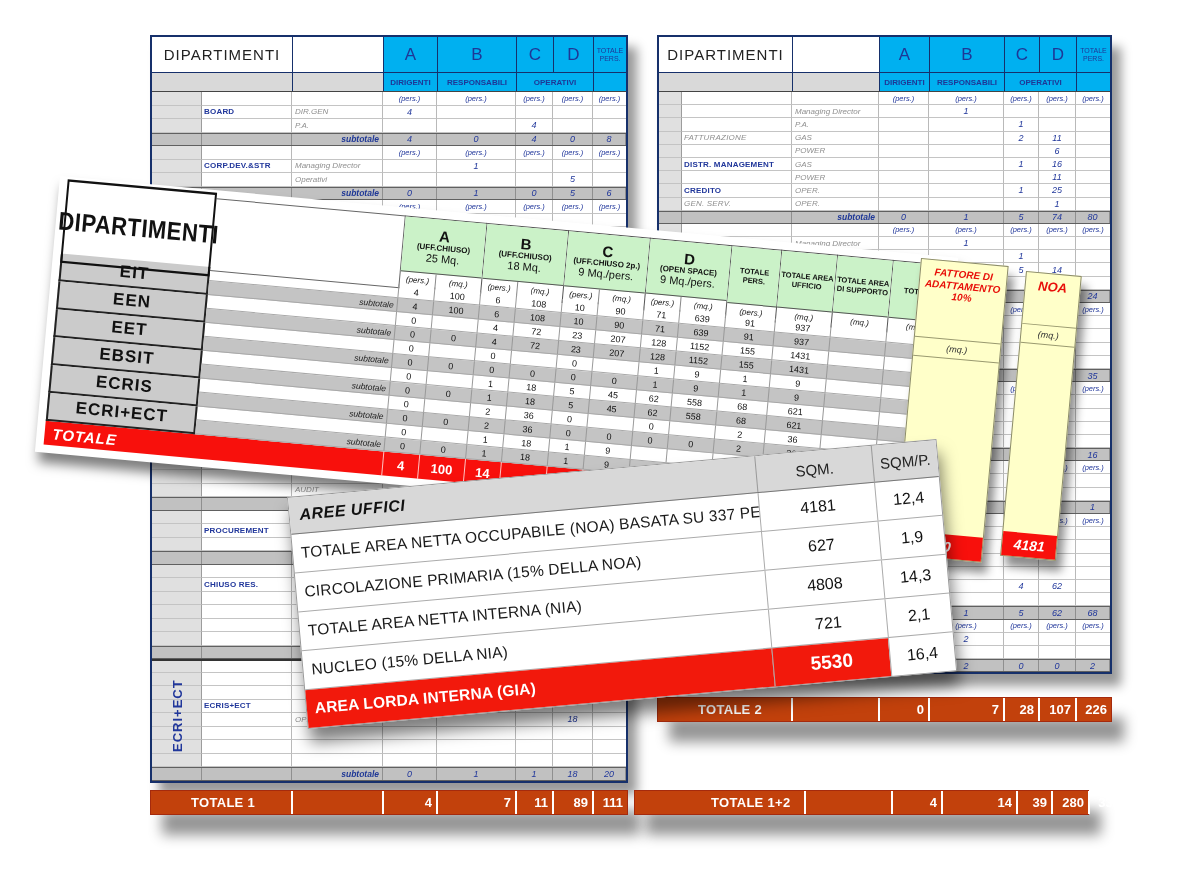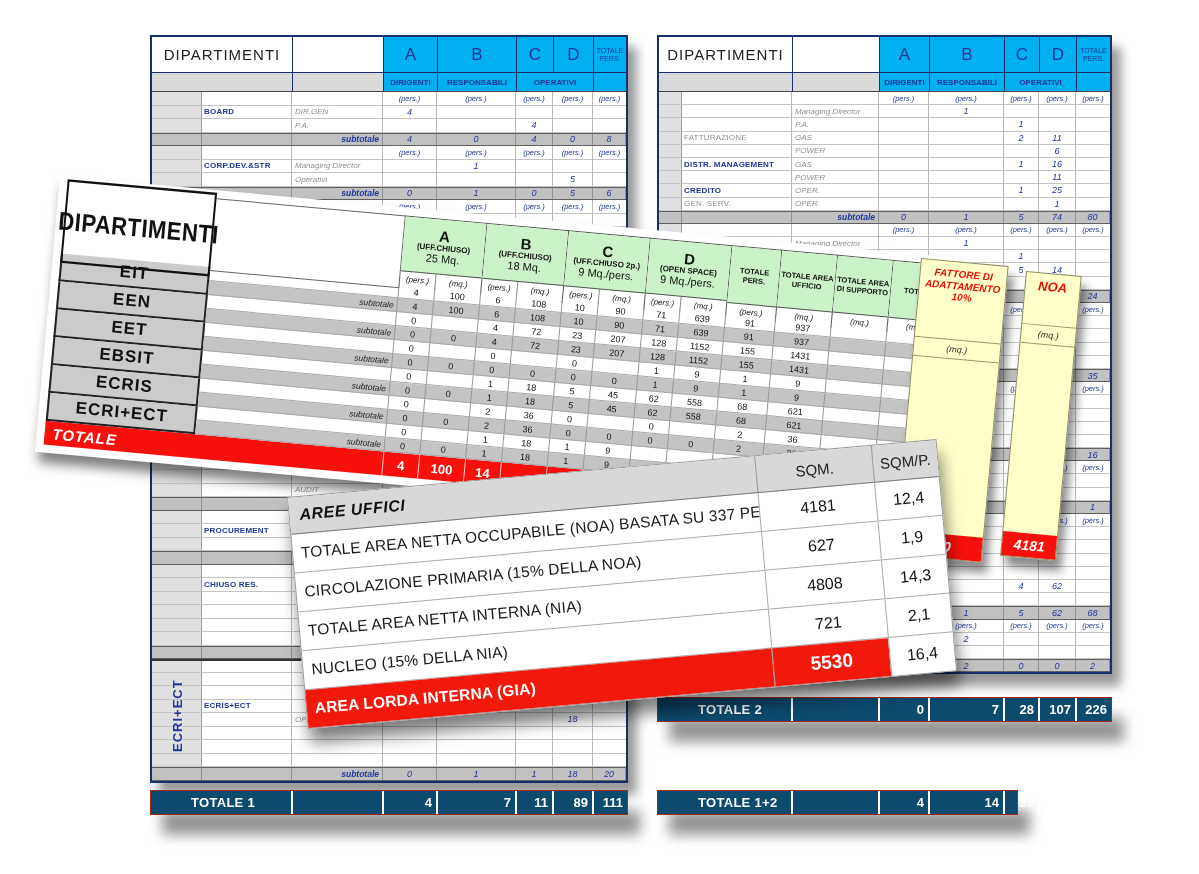--- a/index.html
+++ b/index.html
@@ -26,37 +26,37 @@
   .sc:first-child{border-left:none;}
   .grayc{background:#D9D9D9;}
   .r{display:grid;box-sizing:border-box;}
   .lt .r{grid-template-columns:50px 90px 91px 54px 79px 37px 40px 33px;height:13.5px;}
   .rt .r{grid-template-columns:23px 110px 87px 50px 75px 35px 37px 34px;height:13.2px;}
   .c{box-sizing:border-box;border-right:1px solid #B9B9B9;border-bottom:1px solid #C4C4C4;overflow:hidden;
      display:flex;align-items:center;background:transparent;}
   .c:last-child{border-right:none;}
   .c0{background:#E0E0E0;border-right:1px solid #9C9C9C;}
   .dept{color:#21379B;font-size:8px;font-weight:700;padding-left:2px;letter-spacing:.2px;white-space:nowrap;}
-  .dept.gray{color:#8F8F8F;font-weight:400;}
+  .dept.gray{color:#8F8F8F;font-weight:400;font-style:italic;}
   .role{color:#8F8F8F;font-size:8px;font-style:italic;padding-left:3px;white-space:nowrap;}
   .num{color:#21379B;font-size:9px;font-style:italic;justify-content:center;}
   .unit{color:#21379B;font-size:7.5px;font-style:italic;justify-content:center;white-space:nowrap;}
   .r.s{background:#C1C1C1;border-top:1px solid #606060;border-bottom:1px solid #606060;}
   .r.s .c{border-bottom:none;border-right:1px solid #8F8F8F;}
   .r.s .c0{background:#C1C1C1;}
   .stlabel{color:#1E3796;font-size:8.5px;font-weight:700;font-style:italic;justify-content:flex-end;padding-right:3px;}
   .r.secfirst{border-top:2px solid #333;}
   .vlabel{position:absolute;left:0;top:618px;height:122px;width:50px;display:flex;align-items:center;justify-content:center;
      writing-mode:vertical-rl;transform:rotate(180deg);color:#21379B;font-weight:700;font-size:13px;letter-spacing:1px;}
   
-  .bar{position:absolute;height:25px;background:#0c4a6e;z-index:1;display:grid;box-sizing:border-box;
+  .bar{position:absolute;height:25px;background:#c2410c;z-index:1;display:grid;box-sizing:border-box;
        border:1px solid #A52A0D;box-shadow:12px 20px 13px rgba(0,0,0,.42);}
   #bar1{left:150px;top:790px;width:478px;grid-template-columns:140px 91px 54px 79px 37px 40px 35px;}
   #bar2{left:657px;top:697px;width:455px;grid-template-columns:133px 87px 50px 75px 35px 37px 36px;}
-  #bar12{left:657px;top:790px;width:361px;grid-template-columns:133px 87px 50px 75px 35px 37px 36px;}
+  #bar12{left:634px;top:790px;width:455px;grid-template-columns:133px 87px 50px 75px 35px 37px 36px;padding-left:36px;}
   .bc{display:flex;align-items:center;box-sizing:border-box;border-left:2px solid #fff;overflow:hidden;}
   .bc:first-child{border-left:none;}
   .blabel{color:#fff;font-size:13px;font-weight:600;padding-left:40px;letter-spacing:.3px;}
   .bval{color:#fff;font-size:13px;font-weight:700;justify-content:flex-end;padding-right:4px;}
   
   .gsheet{position:absolute;left:60px;top:176px;width:902px;padding:8px;background:#fff;z-index:2;
      transform:rotate(5.2deg);transform-origin:top left;box-sizing:border-box;
      box-shadow:4px 10px 12px rgba(0,0,0,.50);}
   .ghead{display:grid;grid-template-columns:150px 190px 82px 82px 82px 82px 50px 56px 56px 56px;height:69px;}
   .gtitle{border:2px solid #111;display:flex;align-items:center;justify-content:center;font-size:22px;font-weight:900;

